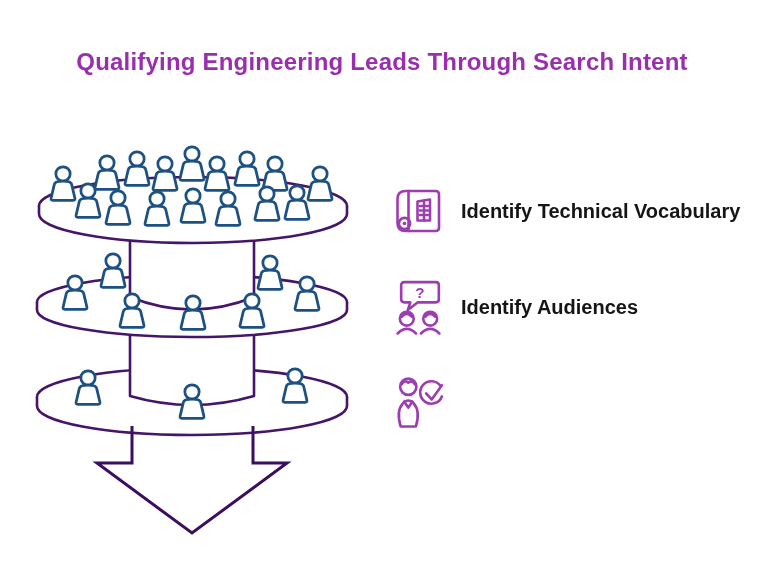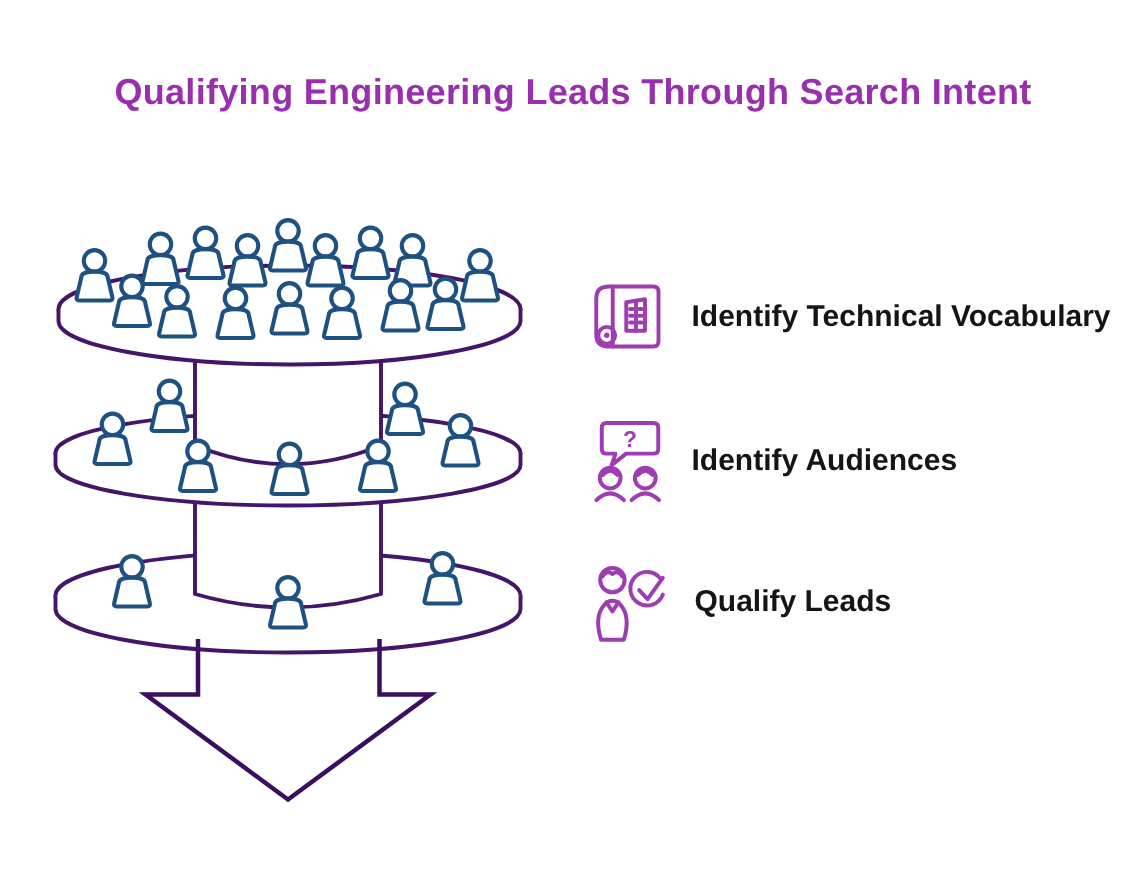--- a/index.html
+++ b/index.html
@@ -154,17 +154,16 @@
       <svg class="legend-icon" width="55" height="60" viewBox="0 0 54 58">
         <g class="icn">
           <circle cx="15" cy="15" r="8"></circle>
           <path d="M 8.5 12.5 Q 11.5 8 15 11 Q 18.5 8 21.5 12.5"></path>
           <path d="M 7.5 54 Q 3 39 9.5 31.5 Q 12 28.5 15 28.5 Q 18 28.5 20.5 31.5 Q 27 39 22.5 54 Z"></path>
           <path d="M 11 29.5 L 15 35.5 L 19 29.5"></path>
           <path d="M 46.5 14 A 11 11 0 1 0 48 24.5"></path>
           <path d="M 32.5 21.5 L 38 27.5 L 48 13.5"></path>
         </g>
       </svg>
-      <div class="legend-label">Qualify Leads</div>
     </div>
 
   </div>
 </div>
 
 </body></html>

